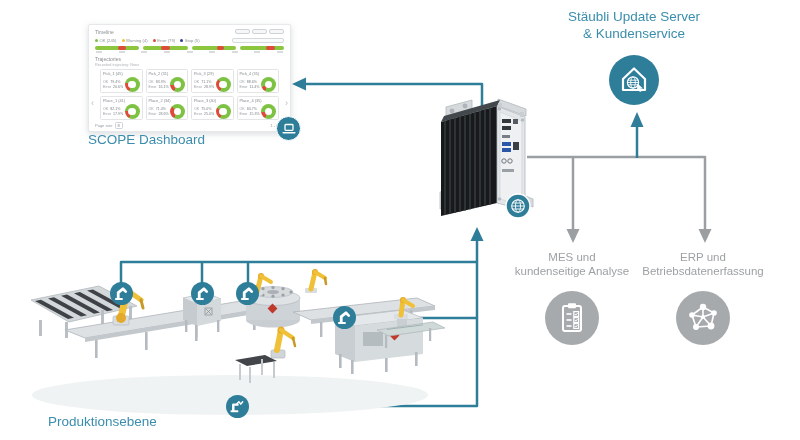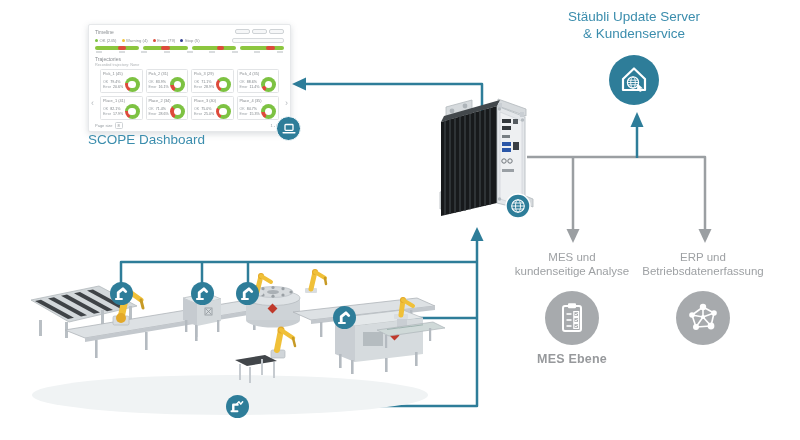--- a/index.html
+++ b/index.html
@@ -286,21 +286,20 @@
       </g>
       <circle cx="17" cy="6" r="3.2" fill="#fff"></circle>
         <circle cx="6" cy="14" r="2.8" fill="#fff"></circle>
       <circle cx="28" cy="12" r="2.8" fill="#fff"></circle>
         <circle cx="10" cy="26" r="3" fill="#fff"></circle>
       <circle cx="25" cy="25" r="3.4" fill="#fff"></circle>
         <circle cx="17" cy="16" r="2.1" fill="#fff"></circle>
     </svg>
   </div>
 
-  <div class="grey-bold" style="left:492px;top:352px;width:160px;">MES Ebene</div>
 
   <svg id="device-svg" width="130" height="125" viewBox="0 0 130 125">
 
     <g>
       <polygon points="41,12 67,5 67,20 41,27" fill="#d6dadd" stroke="#b3b9bd" stroke-width="0.8"></polygon>
       <circle cx="47" cy="16" r="2.4" fill="#aeb4b9"></circle>
         <circle cx="60" cy="11" r="2.4" fill="#aeb4b9"></circle>
       <polygon points="93,4 121,14 121,21 93,11" fill="#d6dadd" stroke="#b3b9bd" stroke-width="0.8"></polygon>
       <polygon points="35,97 57,91 57,108 35,114" fill="#d6dadd" stroke="#b3b9bd" stroke-width="0.8"></polygon>
       <circle cx="41" cy="103" r="2.4" fill="#aeb4b9"></circle>
@@ -511,14 +510,15 @@
     </svg>
   </div>
   <div class="node-circle teal-c c23" style="left:226px;top:395px;">
     <svg width="15" height="15" viewBox="0 0 16 16">
       <polyline points="3.5,12 3.5,6 8,6" fill="none" stroke="#fff" stroke-width="2.6" stroke-linecap="round" stroke-linejoin="round"></polyline>
       <polyline points="7,5.5 9.5,3 11.5,5.5 13.5,3" fill="none" stroke="#fff" stroke-width="1.6" stroke-linecap="round" stroke-linejoin="round"></polyline>
       <line x1="1.5" y1="13" x2="8" y2="13" stroke="#fff" stroke-width="2" stroke-linecap="round"></line>
     </svg>
   </div>
 
+  <div class="teal-label" style="left:48px;top:413px;">Produktionsebene</div>
 
 </div>
 
 </body></html>

